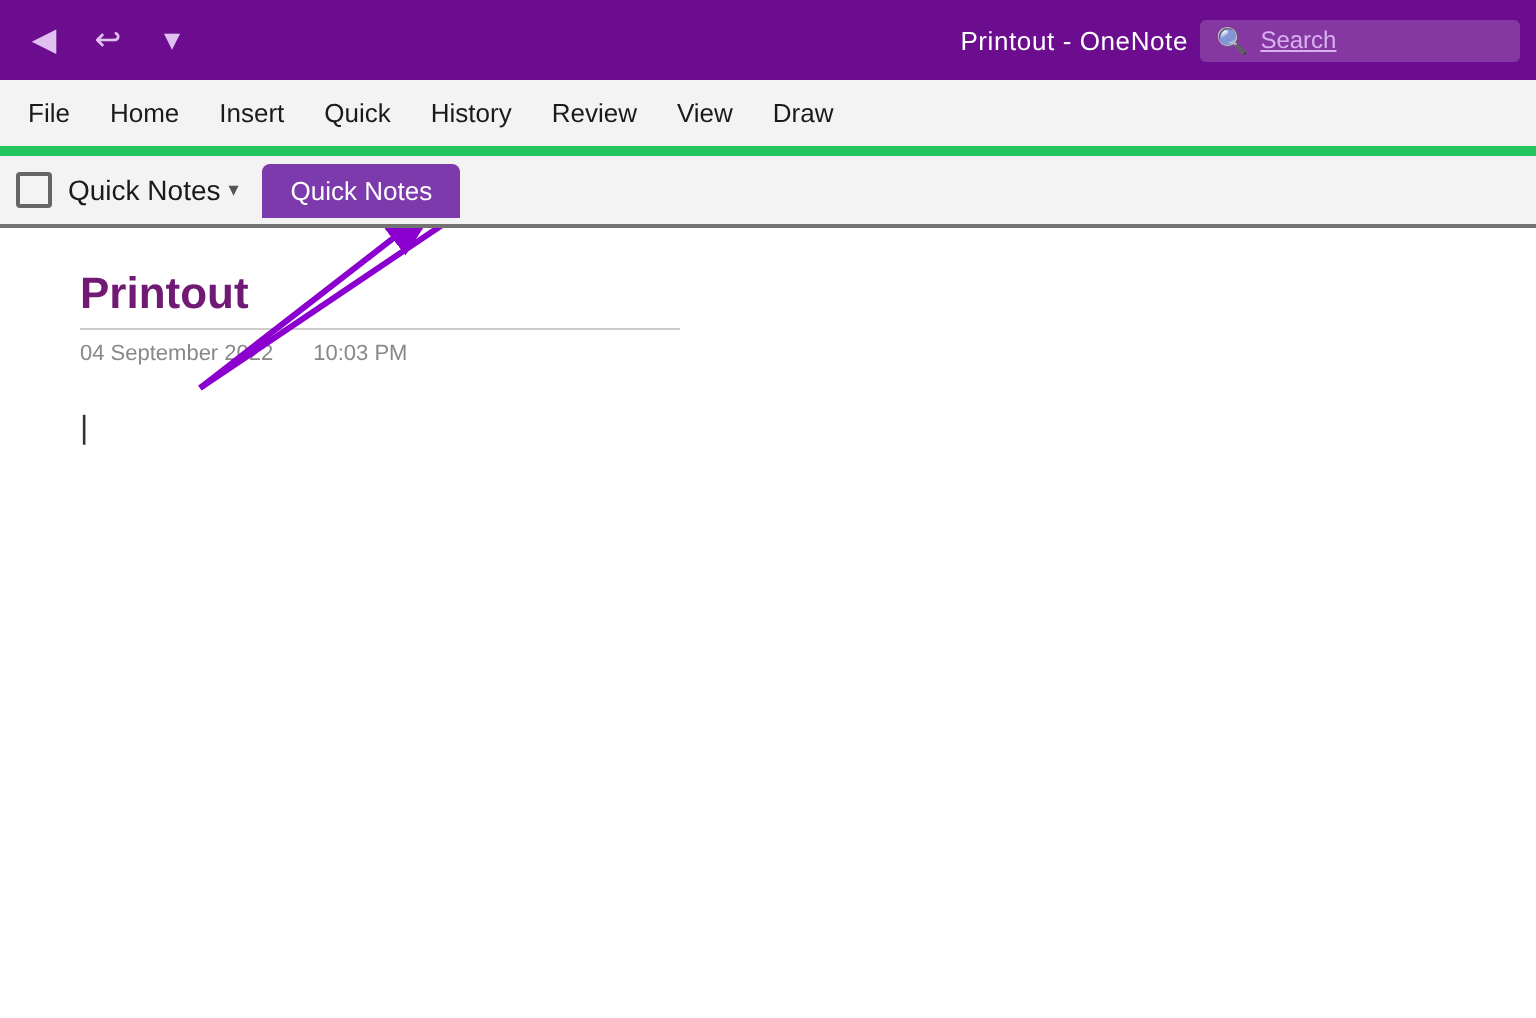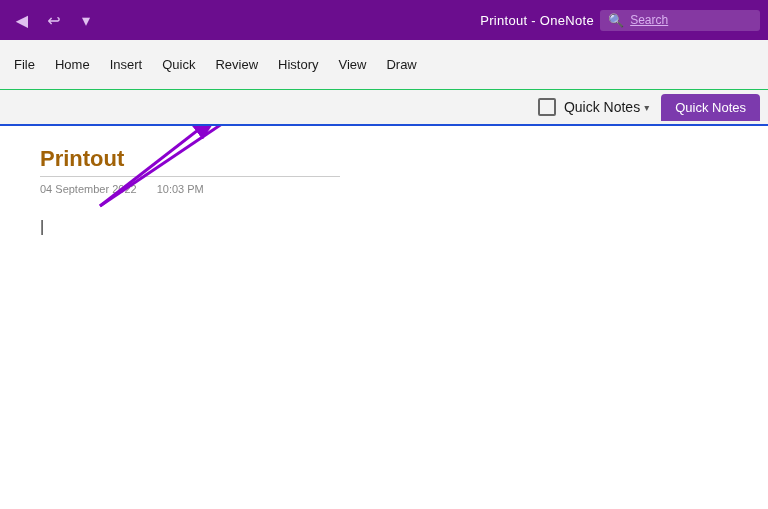--- a/index.html
+++ b/index.html
@@ -54,45 +54,44 @@
       color: #d8b0ef;
       font-size: 12px;
       width: 100%;
       text-decoration: underline;
     }
     .search-input::placeholder { color: #d8b0ef; }
 
     
     .menu-bar {
       background: #f3f3f3;
-      height: 50px;
+      height: 38px;
       display: flex;
       align-items: center;
       padding: 0 4px;
-      border-bottom: 1px solid #22c55e;
+      border-bottom: 5px solid #22c55e;
     }
     .menu-item {
       padding: 6px 10px;
       font-size: 13px;
       color: #1a1a1a;
       cursor: pointer;
       border-radius: 3px;
       white-space: nowrap;
     }
 
     
     .notebook-bar {
       background: #f3f3f3;
       height: 36px;
       display: flex;
       align-items: center;
       padding: 0 8px;
-      border-bottom: 2px solid #1d4ed8;
+      border-bottom: 2px solid #737373;
       gap: 4px;
-      justify-content: flex-end;
     }
     .notebook-icon {
       width: 18px; height: 18px;
       border: 2px solid #666;
       border-radius: 2px;
       margin-right: 4px;
       flex-shrink: 0;
     }
     .notebook-name {
       font-size: 14px;
@@ -120,21 +119,21 @@
     .content-area {
       background: white;
       flex: 1;
       height: calc(509px - 40px - 38px - 36px);
       padding: 20px 40px;
       position: relative;
     }
     .page-title {
       font-size: 22px;
       font-weight: 600;
-      color: #a16207;
+      color: #701a75;
       margin-bottom: 4px;
     }
     .page-divider {
       border: none;
       border-top: 1px solid #ccc;
       margin-bottom: 6px;
       width: 300px;
     }
     .page-meta {
       font-size: 11px;
@@ -184,22 +183,22 @@
     <span class="search-icon">🔍</span>
     <input class="search-input" type="text" placeholder="Search" style="">
   </div>
 </div>
 
 <div class="menu-bar">
   <div class="menu-item">File</div>
   <div class="menu-item">Home</div>
   <div class="menu-item">Insert</div>
   <div class="menu-item">Quick</div>
+  <div class="menu-item">History</div>
   <div class="menu-item">Review</div>
-  <div class="menu-item">History</div>
   <div class="menu-item">View</div>
   <div class="menu-item">Draw</div>
 </div>
 
 <div class="notebook-bar">
   <div class="notebook-icon"></div>
   <div class="notebook-name">
     <span>Quick Notes</span>
     <span class="notebook-dropdown">▾</span>
   </div>

